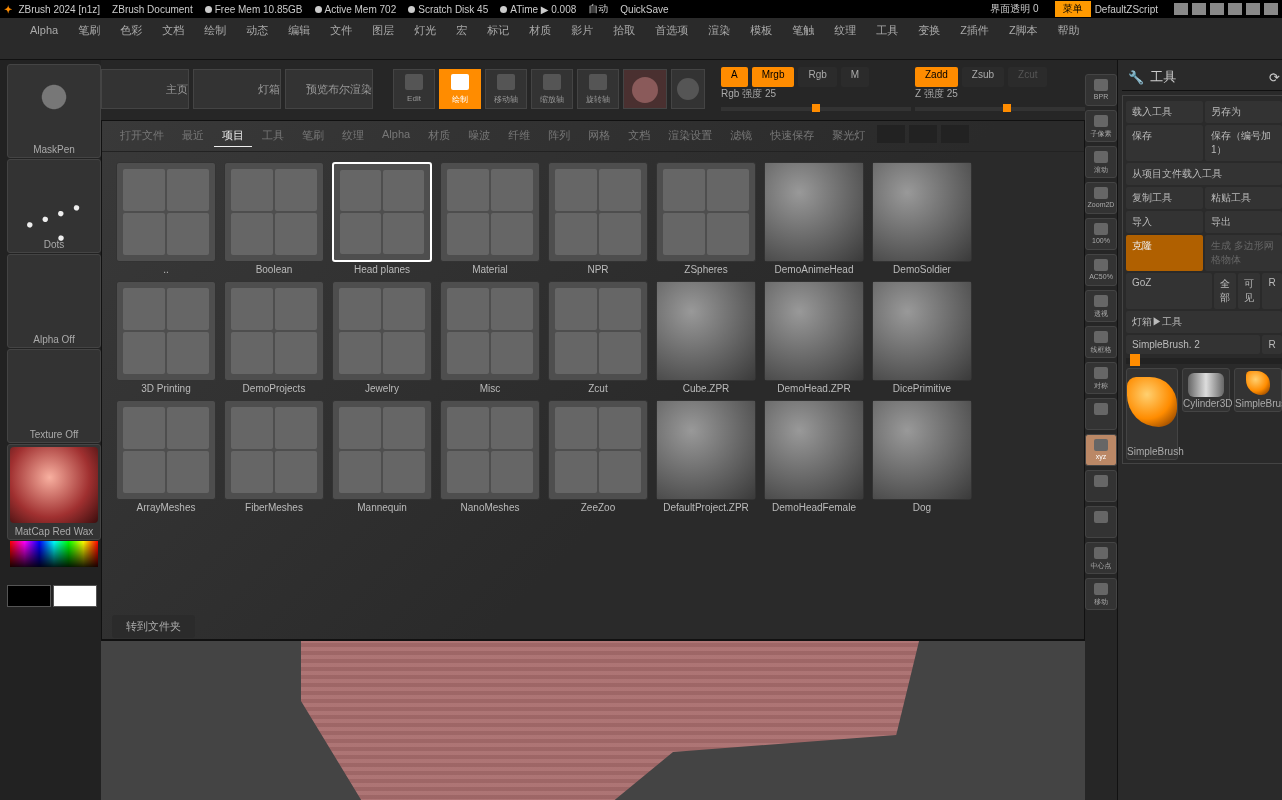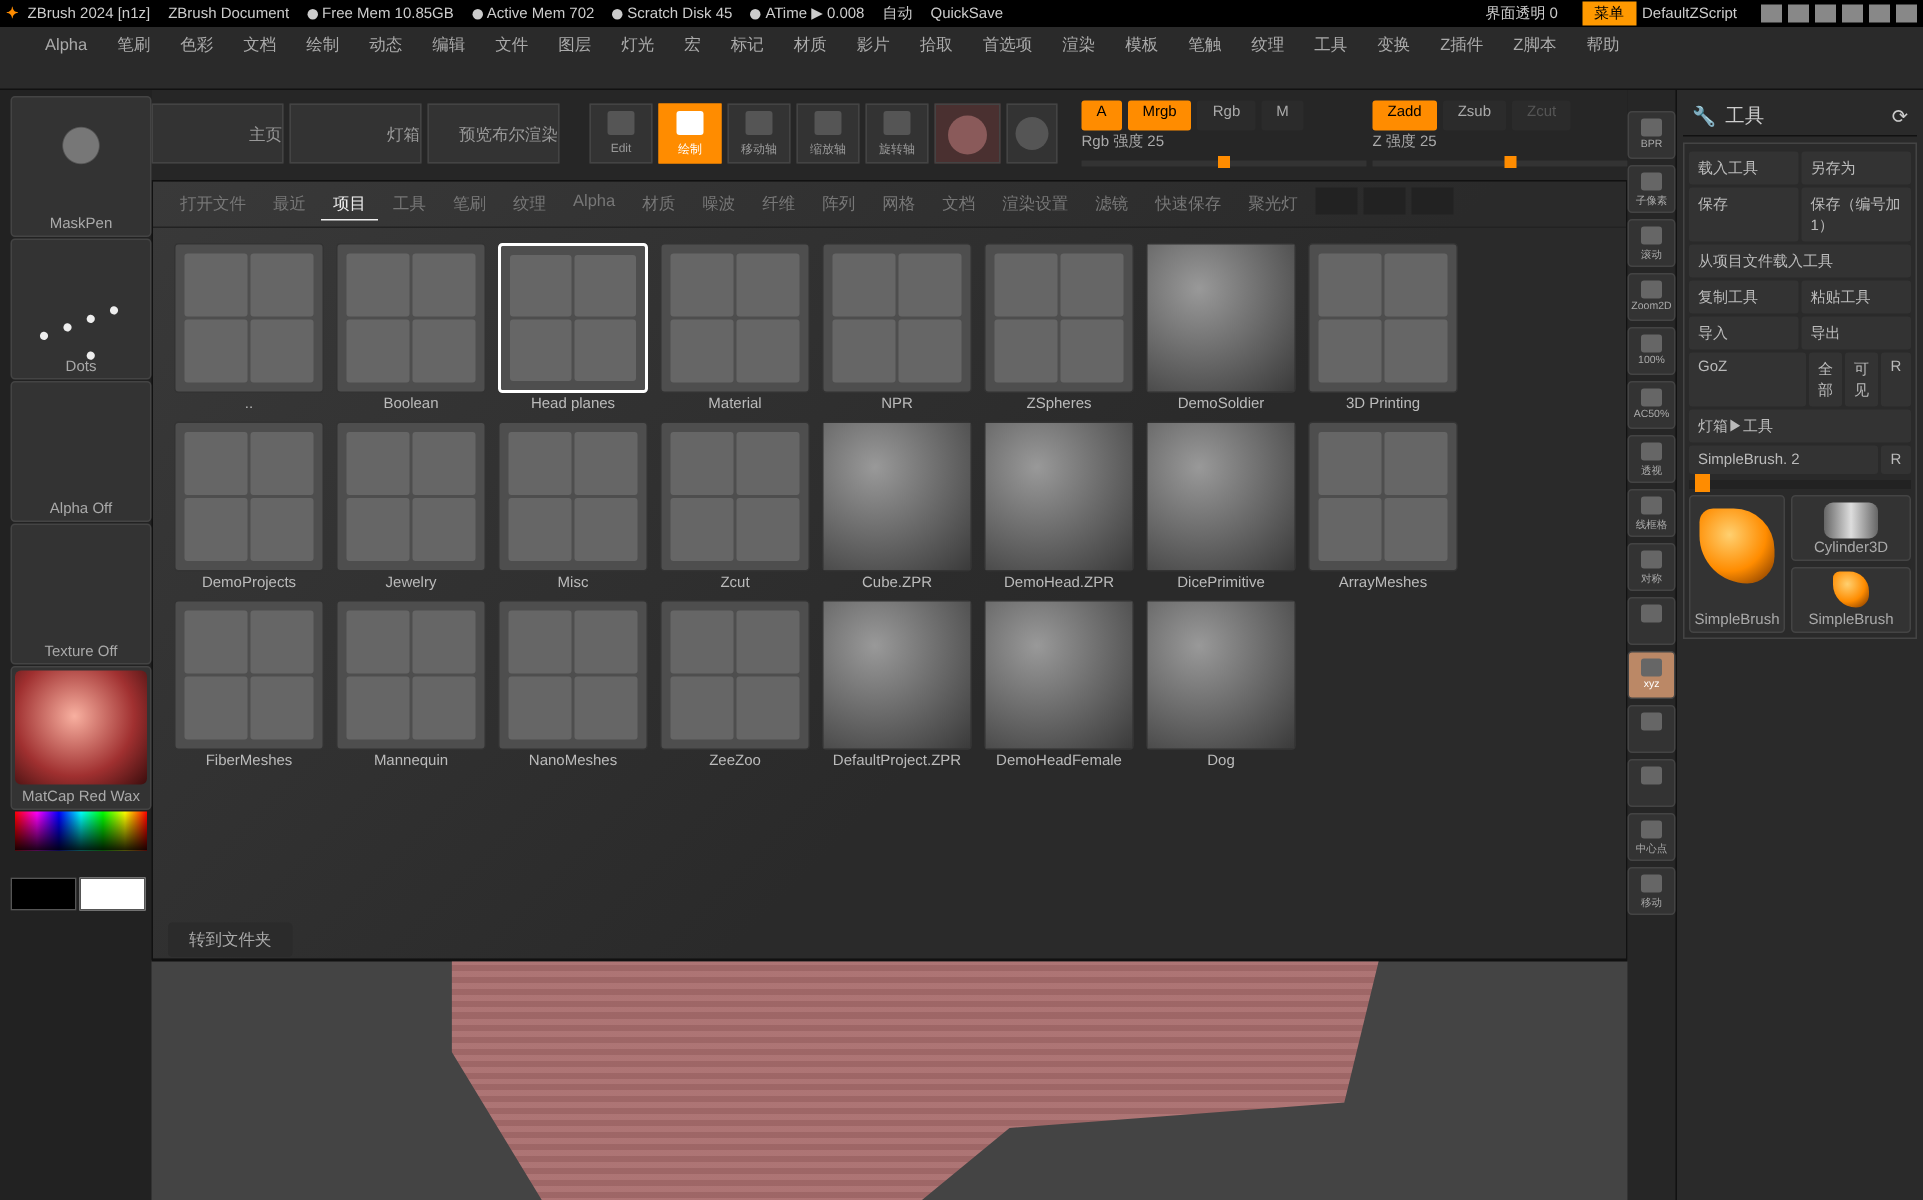--- a/index.html
+++ b/index.html
@@ -287,20 +287,26 @@
               <div class="cell"></div>
               <div class="cell"></div>
               <div class="cell"></div>
             </div>
             <div class="tname">ZSpheres</div>
           </div>
           <div class="thumb">
             <div class="timg single">
               <div class="shade"></div>
             </div>
+            <div class="tname">DemoAnimeHead</div>
+          </div>
+          <div class="thumb">
+            <div class="timg single">
+              <div class="shade"></div>
+            </div>
             <div class="tname">DemoSoldier</div>
           </div>
           <div class="thumb">
             <div class="timg">
               <div class="cell"></div>
               <div class="cell"></div>
               <div class="cell"></div>
               <div class="cell"></div>
             </div>
             <div class="tname">3D Printing</div>
@@ -473,40 +479,44 @@
           </div>
           <div class="prow">
             <div class="pbtn">复制工具</div>
             <div class="pbtn">粘贴工具</div>
           </div>
           <div class="prow">
             <div class="pbtn">导入</div>
             <div class="pbtn">导出</div>
           </div>
           <div class="prow">
+            <div class="pbtn orange">克隆</div>
+            <div class="pbtn dim">生成 多边形网格物体</div>
+          </div>
+          <div class="prow">
             <div class="pbtn">GoZ</div>
             <div class="pbtn tiny">全部</div>
             <div class="pbtn tiny">可见</div>
             <div class="pbtn tiny">R</div>
           </div>
         </div>
       <div class="pbtn" style="margin-top:2px">灯箱▶工具</div>
       <div class="prow">
           <div class="pbtn" style="flex:1">SimpleBrush. 2</div>
           <div class="pbtn tiny">R</div>
         </div>
       <div class="slider">
           <div class="t"></div>
         </div>
       <div class="preview">
         <div class="card">
             <div class="sshape"></div>
             <div class="lbl">SimpleBrush</div>
           </div>
-        <div style="display:flex;flex-direction:column;gap:4px;width:80px">
+        <div style="display:flex;flex-direction:row;gap:4px;width:100px">
           <div class="card" style="height:44px">
               <div class="cyl" style="height:24px;margin-top:4px"></div>
               <div class="lbl">Cylinder3D</div>
             </div>
           <div class="card" style="height:44px">
               <div class="sshape" style="width:24px;height:24px;margin-top:2px"></div>
               <div class="lbl">SimpleBrush</div>
             </div>
         </div>
       </div>

